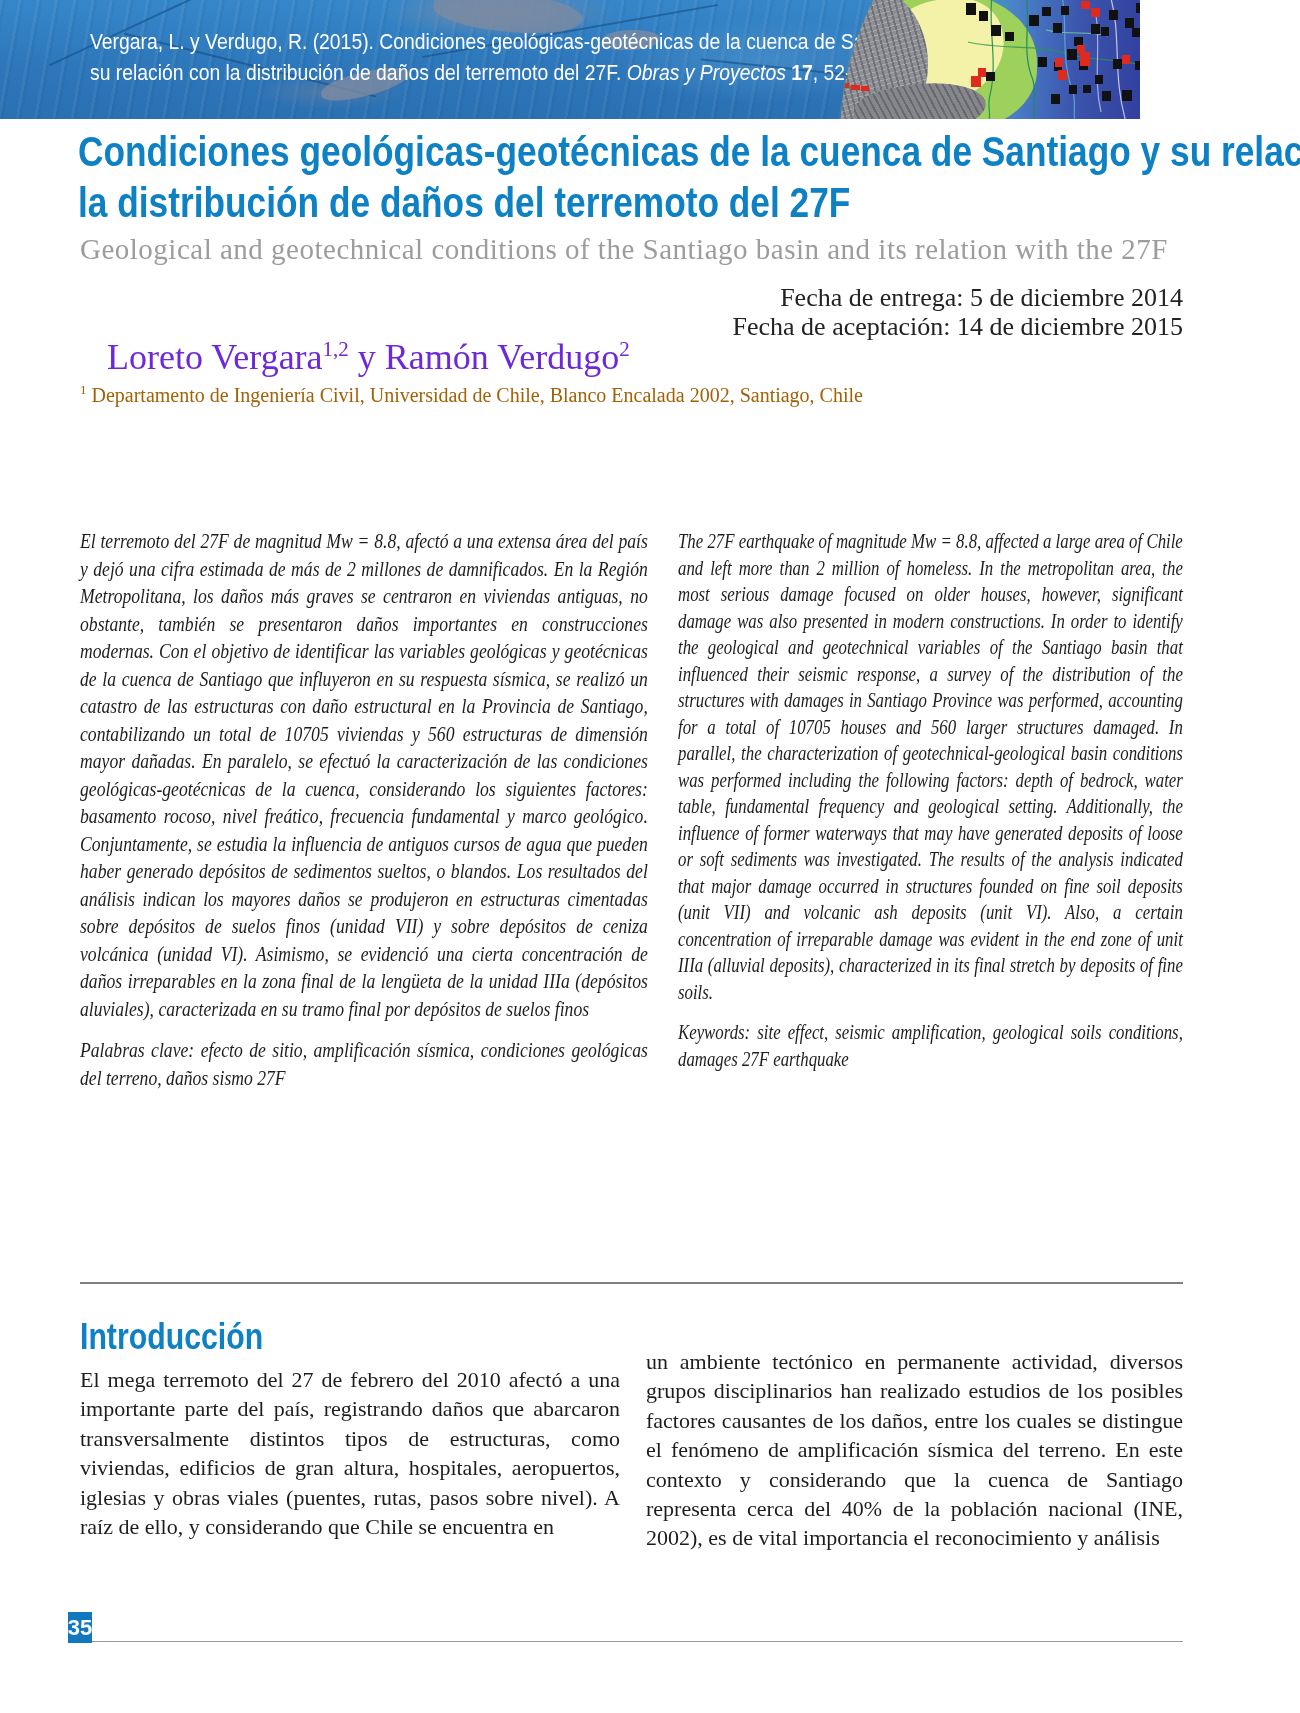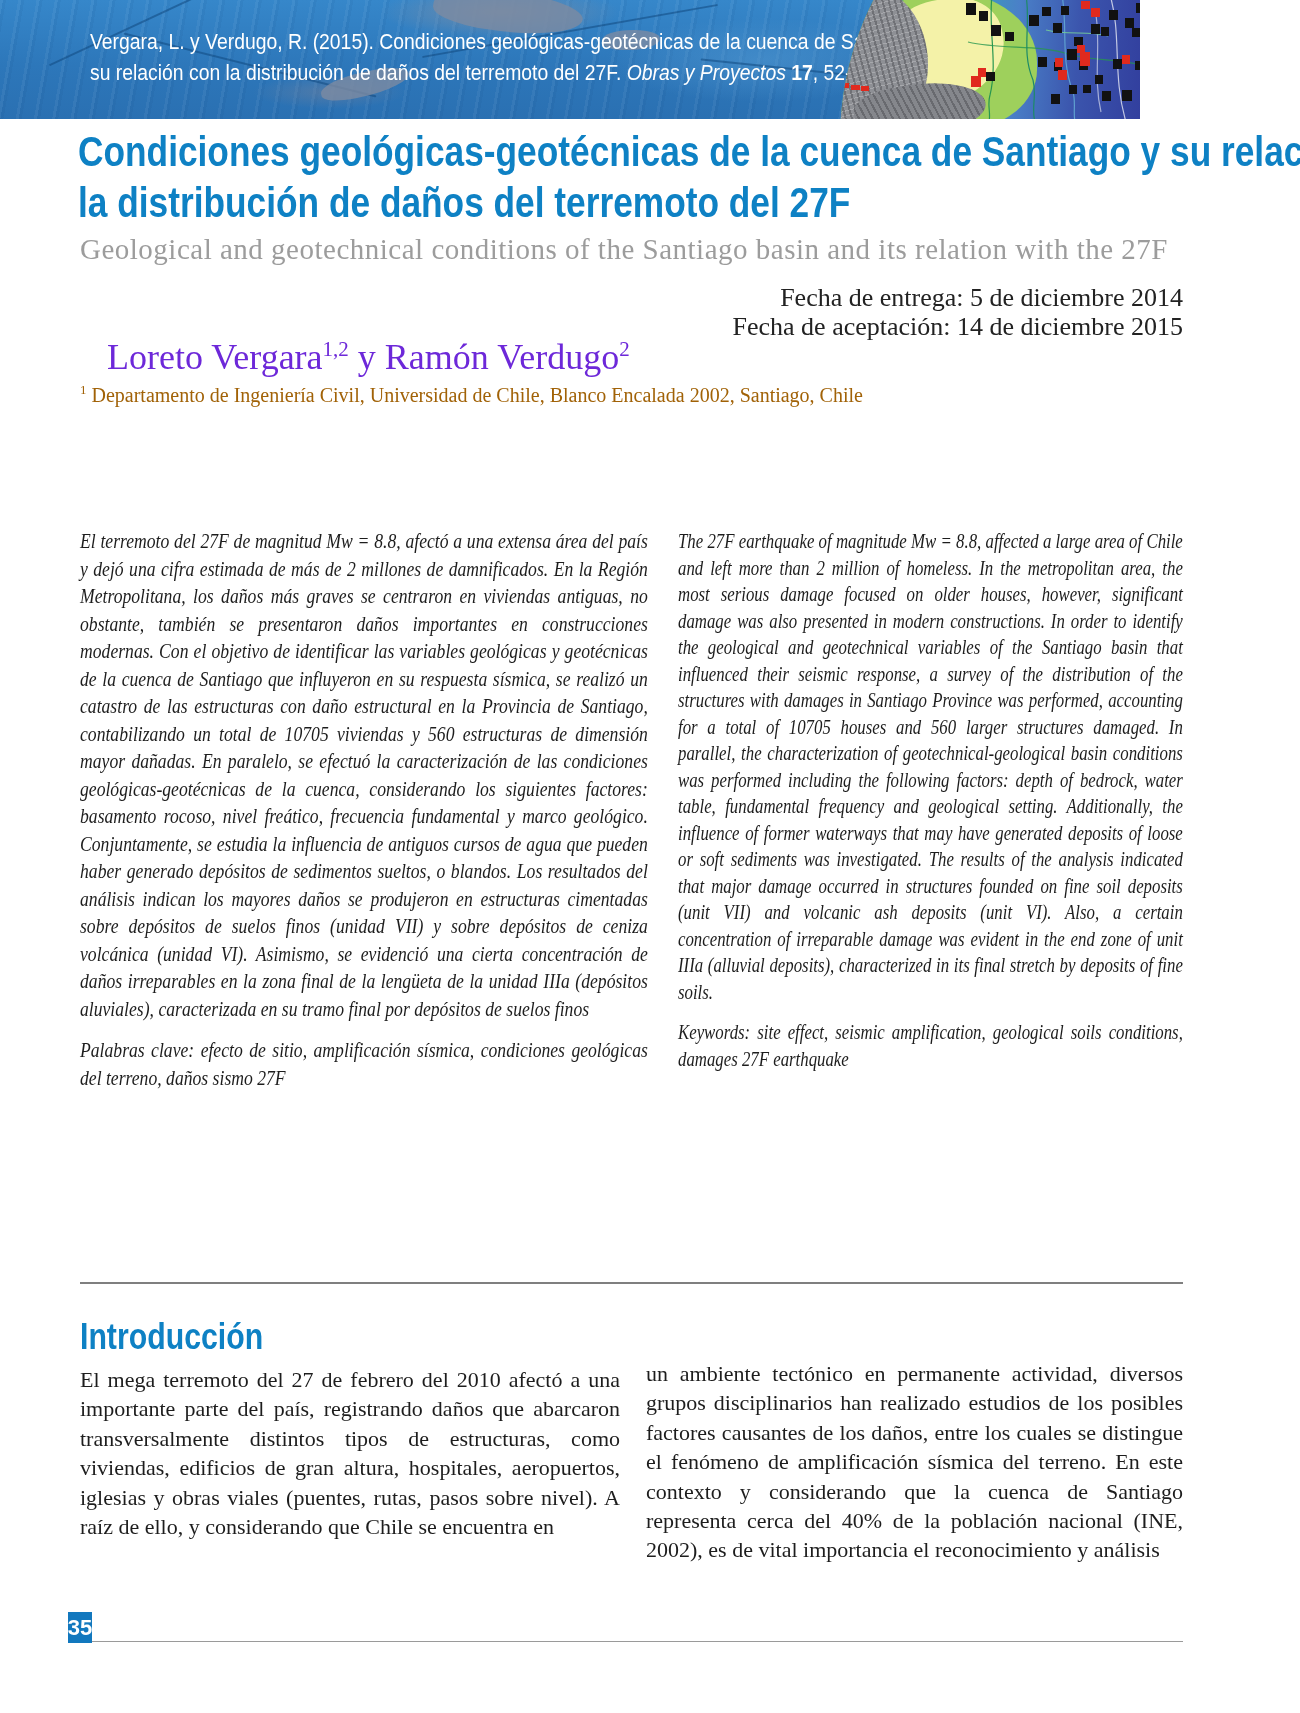--- a/index.html
+++ b/index.html
@@ -59,21 +59,21 @@
   p.kw{font-style:italic;text-align:justify;margin:14px 0 0 0;}
 
   
   .divider{position:absolute;left:80px;top:1282px;width:1103px;height:2px;background:#7f7f7f;}
   .intro-col{position:absolute;top:1316px;}
   .intro-left{left:80px;width:540px;}
   .intro-right{left:646px;width:537px;}
   h2.section{margin:0 0 7px 0;color:#0e81c4;font-family:"Liberation Sans",sans-serif;font-weight:bold;
     font-size:36px;line-height:42px;transform:scaleX(.84);transform-origin:0 0;white-space:nowrap;}
   p.body{font-size:22px;line-height:29.4px;text-align:justify;margin:0;}
-  .intro-right p.body{margin-top:43px;}
+  .intro-right p.body{margin-top:31px;}
 
   
   .footer-rule{position:absolute;left:80px;top:1641px;width:1103px;height:1px;background:#9a9a9a;}
   .page-box{position:absolute;left:68px;top:1612px;width:24px;height:31px;background:#1278be;color:#fff;
     font-family:"Liberation Sans",sans-serif;font-size:22px;font-weight:bold;
     display:flex;align-items:center;justify-content:center;}
 </style>
 </head>
 <body>
 

